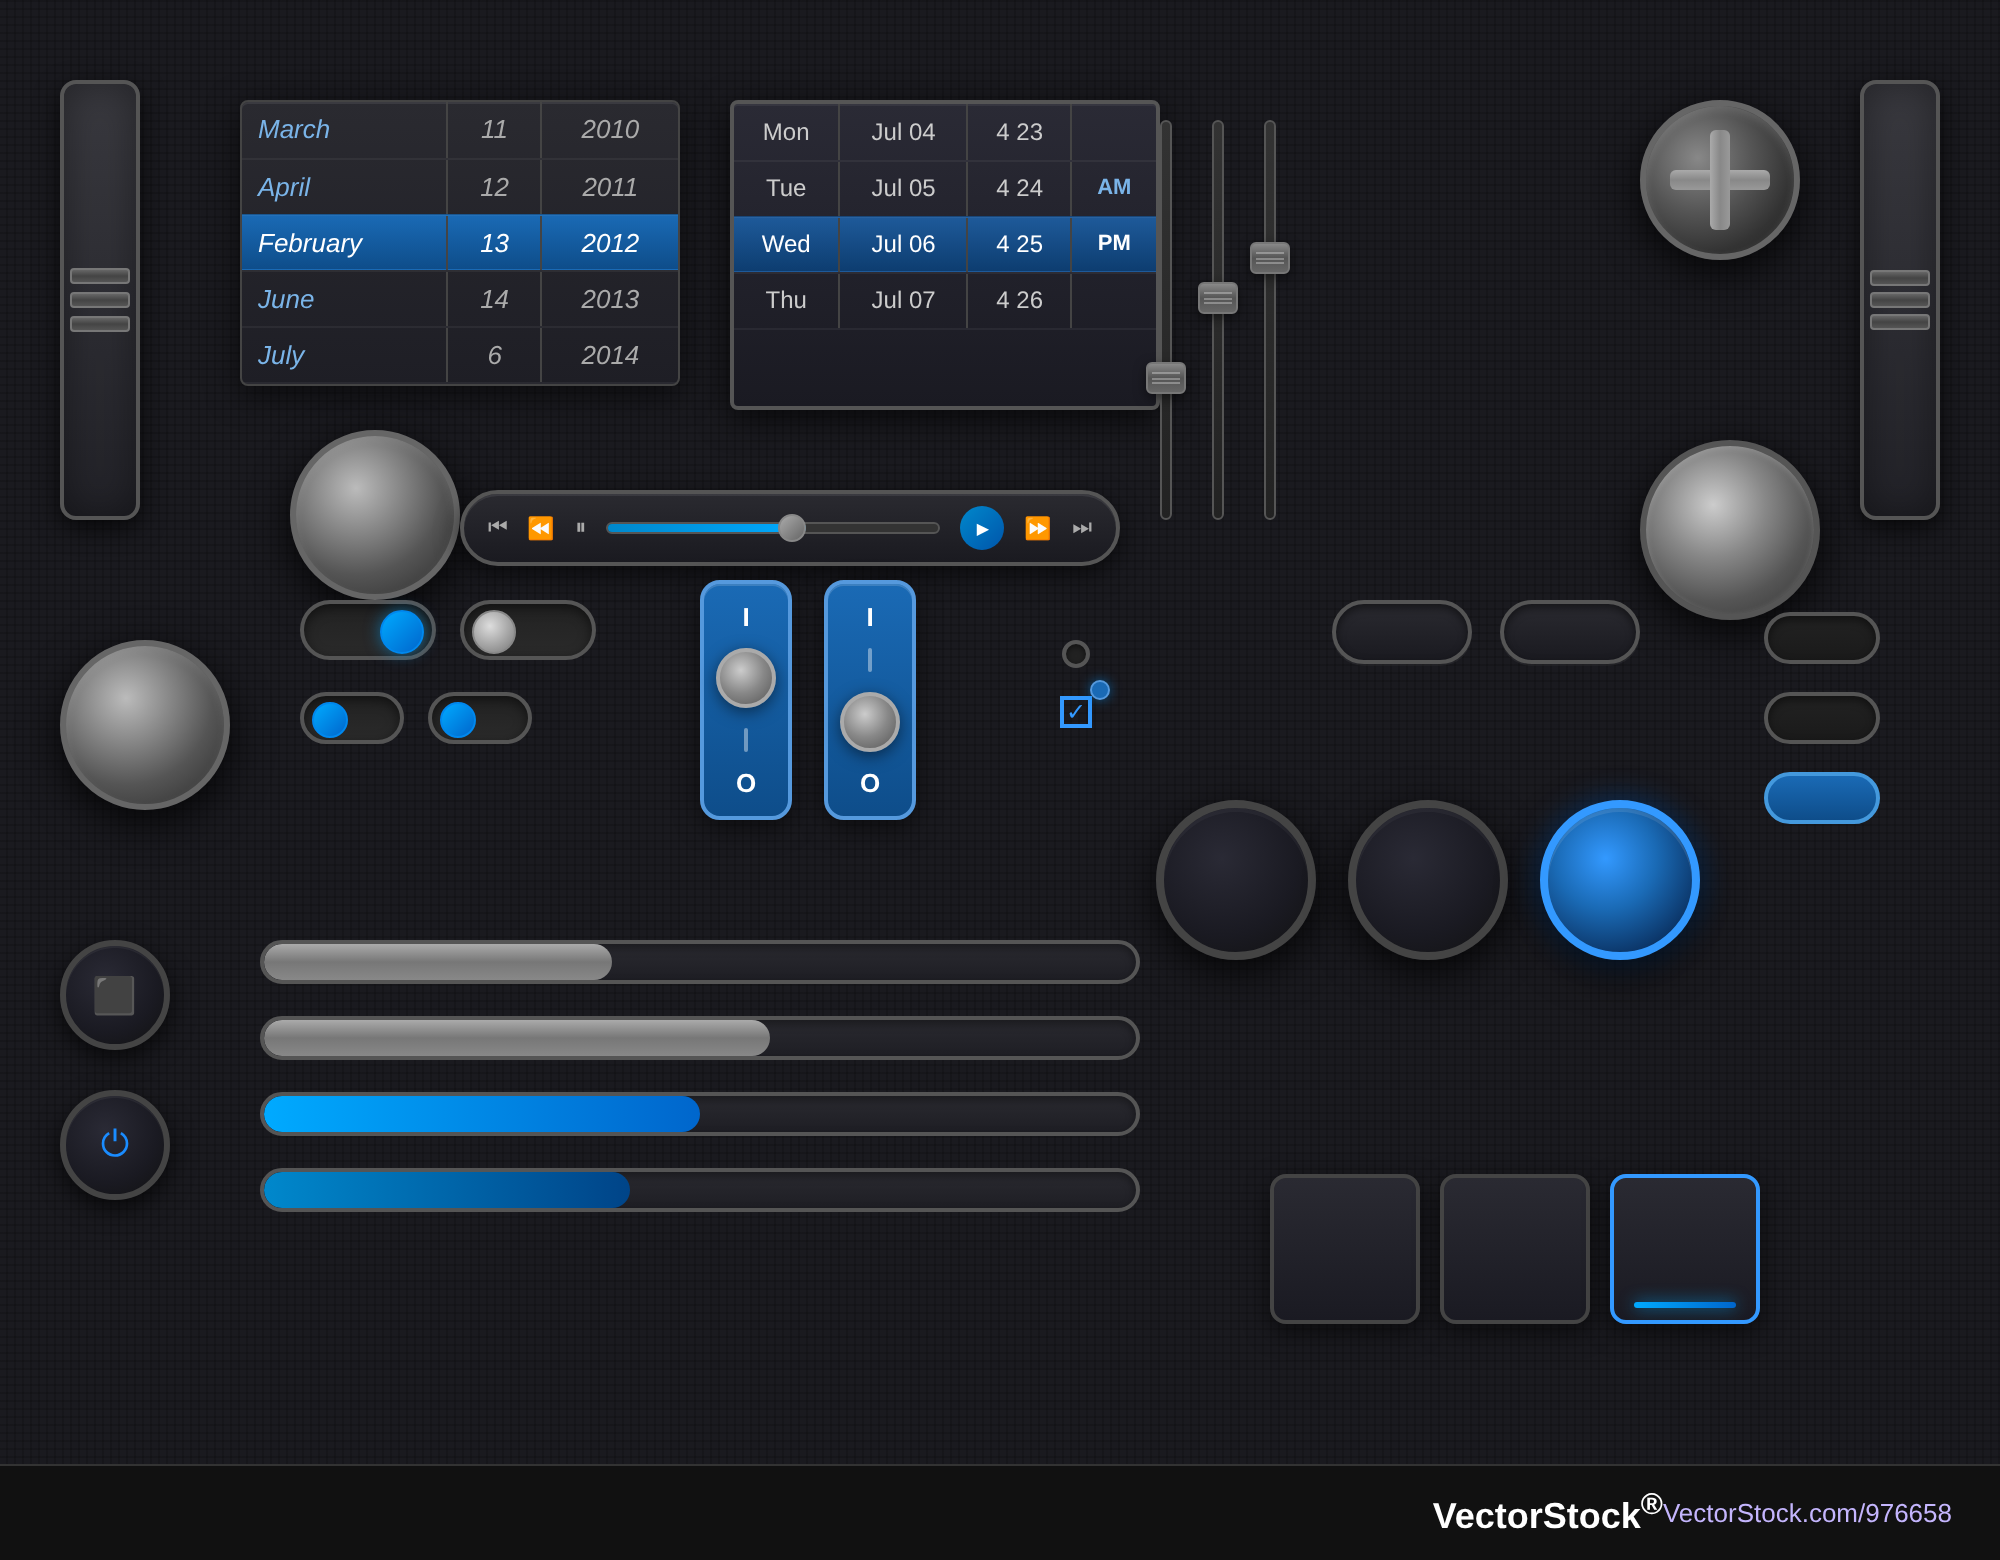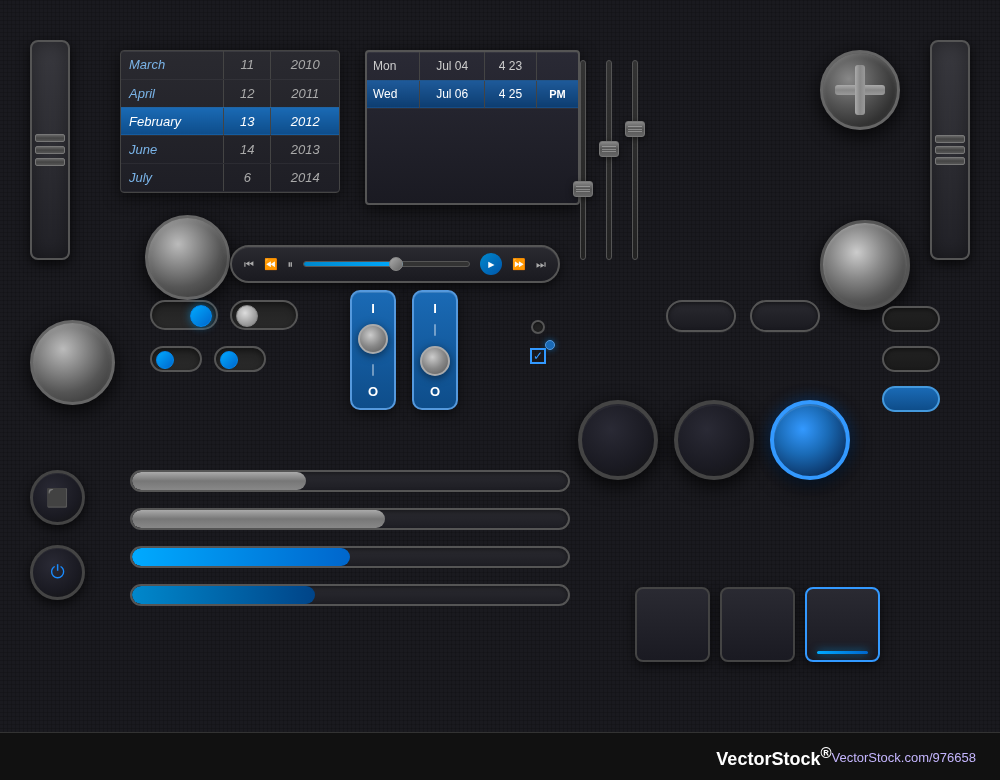--- a/index.html
+++ b/index.html
@@ -104,20 +104,21 @@
     .time-picker table {
       width: 100%;
       border-collapse: collapse;
       font-size: 12px;
     }
     .time-picker tr { height: 28px; }
     .time-picker td {
       padding: 2px 6px;
       color: #ccc;
       border-bottom: 1px solid rgba(255,255,255,0.05);
+      text-align: center;
     }
     .time-picker td:nth-child(2),
     .time-picker td:nth-child(3),
     .time-picker td:nth-child(4) {
       border-left: 1px solid #444;
       text-align: center;
     }
     .time-picker tr.selected td {
       background: linear-gradient(180deg, #1e5a9a 0%, #0d3d70 100%);
       color: #fff;
@@ -693,25 +694,37 @@
 
   <div class="time-picker">
     <table>
       <tbody>
           <tr>
         <td>Mon</td>
         <td>Jul 04</td>
         <td>4 23</td>
         <td class="ampm-cell"></td>
       </tr>
+      <tr>
+        <td>Tue</td>
+        <td>Jul 05</td>
+        <td>4 24</td>
+        <td class="ampm-cell">AM</td>
+      </tr>
       <tr class="selected">
         <td>Wed</td>
         <td>Jul 06</td>
         <td>4 25</td>
         <td class="ampm-cell">PM</td>
+      </tr>
+      <tr>
+        <td>Thu</td>
+        <td>Jul 07</td>
+        <td>4 26</td>
+        <td class="ampm-cell"></td>
       </tr>
     </tbody>
       </table>
   </div>
 
   <div class="knob-top-right">
     <div class="knob-cross"></div>
   </div>
 
   <div class="right-scroll">

